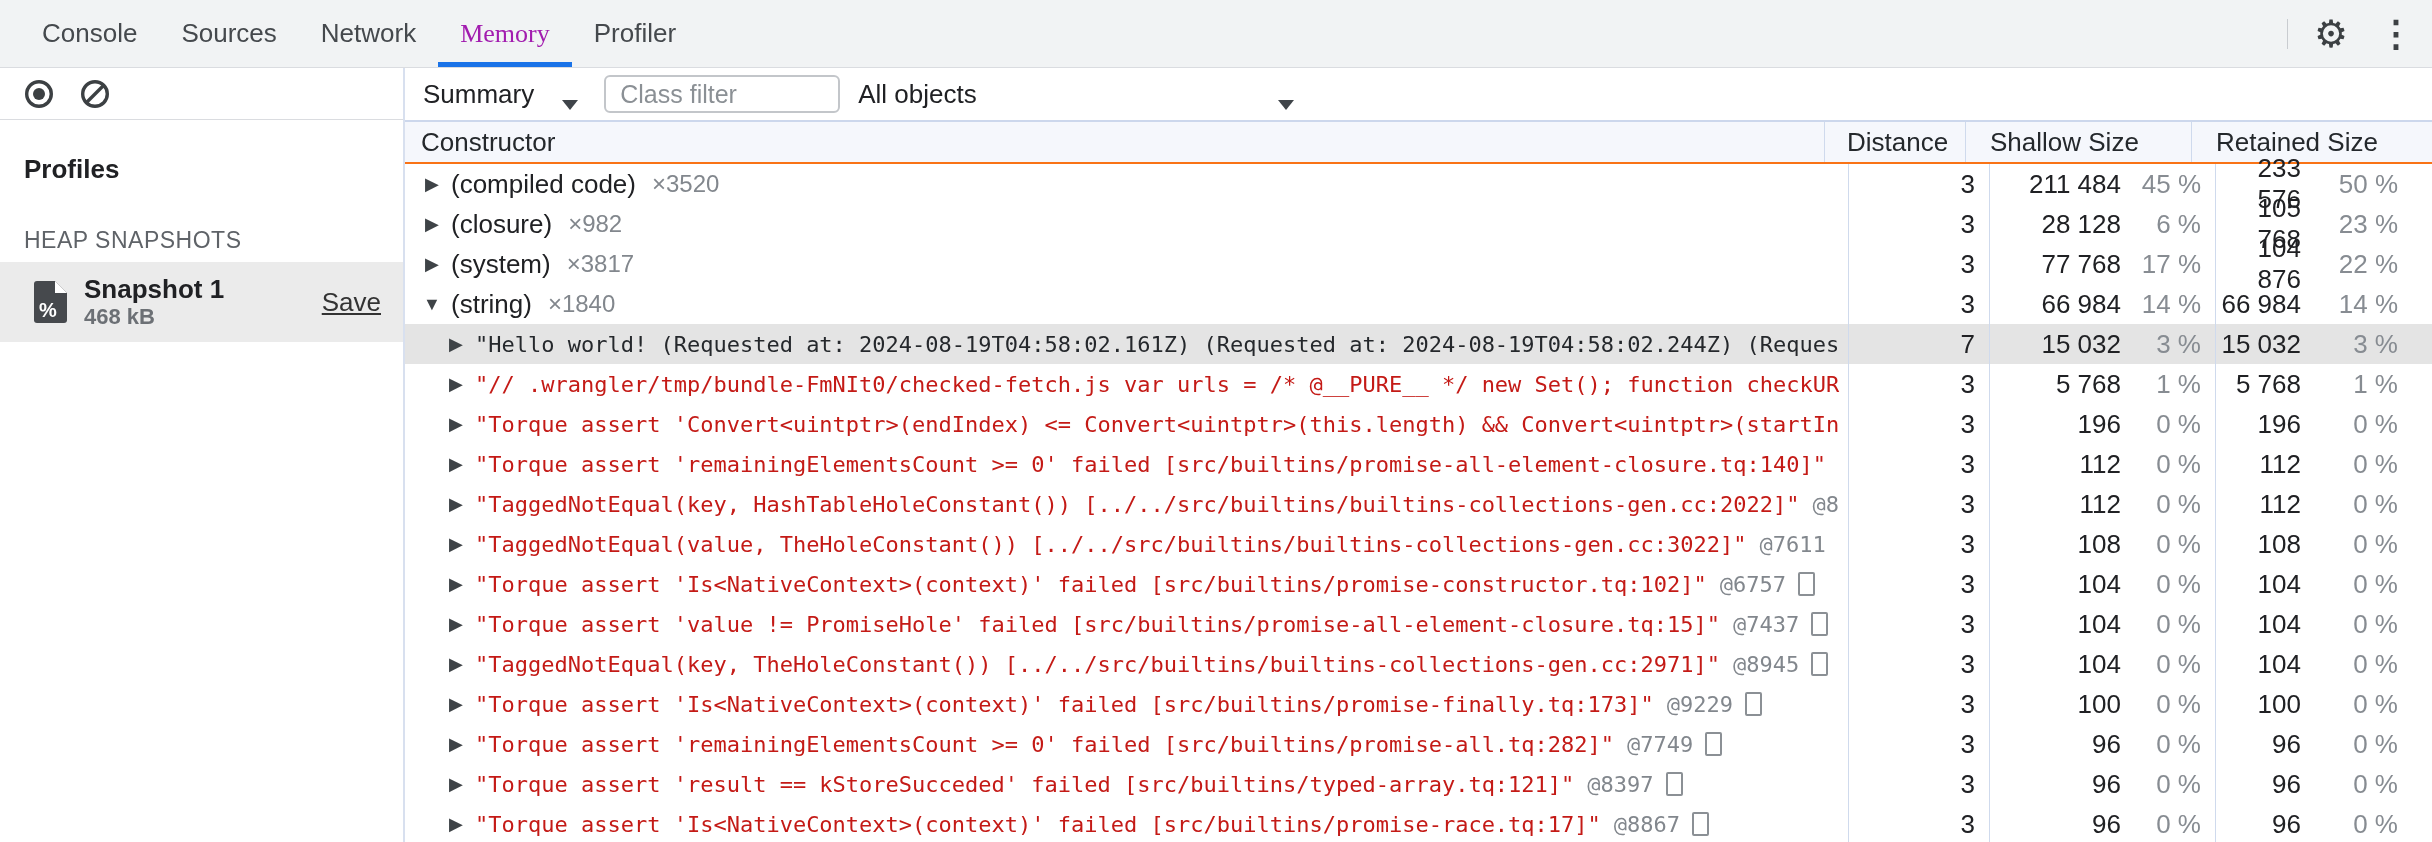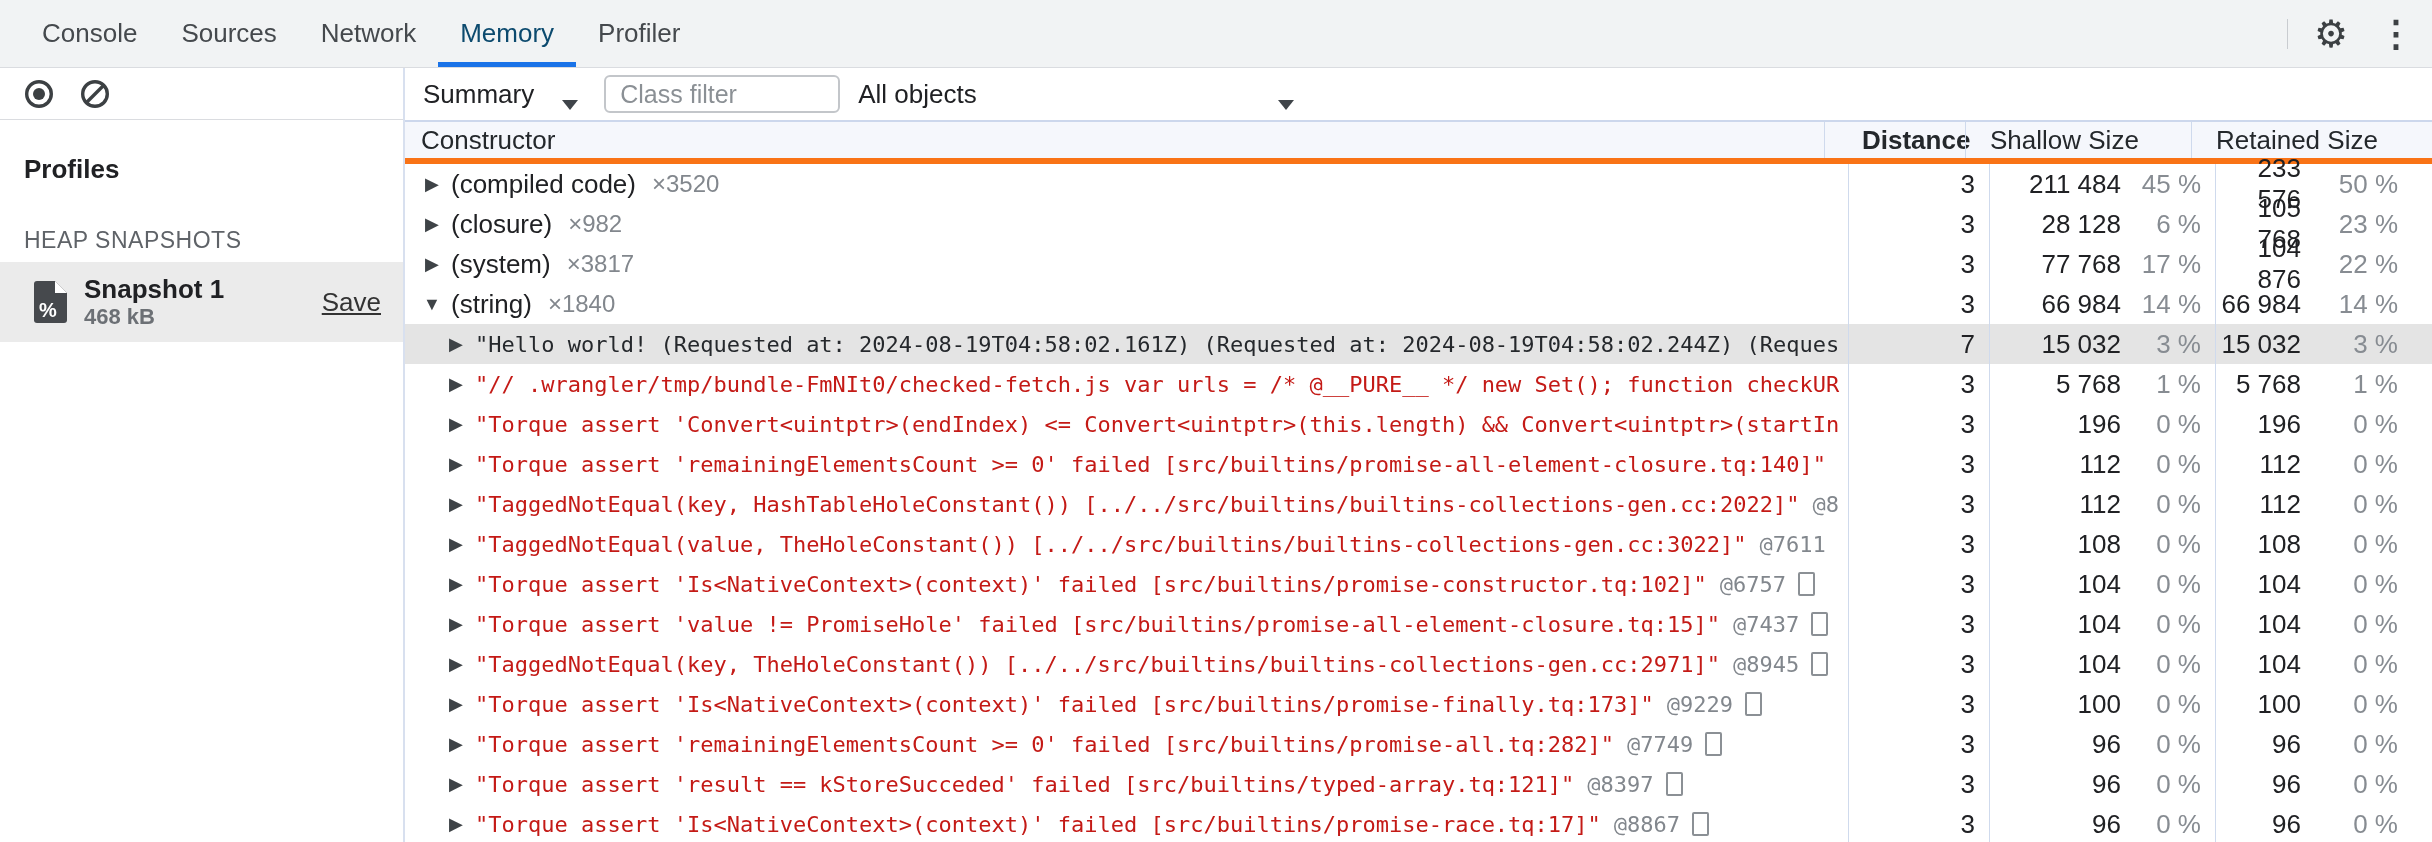--- a/index.html
+++ b/index.html
@@ -4,21 +4,21 @@
 <style>
   * { margin:0; padding:0; box-sizing:border-box; }
   html,body { width:2432px; height:842px; overflow:hidden; background:#fff;
               font-family:"Liberation Sans", sans-serif; }
 
   
   .tabbar { height:68px; background:#f1f3f4; display:flex; align-items:stretch;
             border-bottom:1px solid #dadce0; padding-left:20px; }
   .tab { display:flex; align-items:center; padding:0 22px; font-size:26px;
          color:#45494d; position:relative; cursor:default; }
-  .tab.active { color:#0c4a6e; }
+  .tab.active { color:#a21caf;font-family:Liberation Serif, serif; }
   .tab.active::after { content:""; position:absolute; left:0; right:0; bottom:0;
          height:5px; background:#1a73e8; }
   .tabbar-right { margin-left:auto; display:flex; align-items:center; padding-right:18px; }
   .vdivider { width:1px; height:30px; background:#c9ccd0; margin-right:26px; }
   .gear { font-size:38px; color:#3c4043; margin-right:30px; line-height:1; }
   .kebab { font-size:36px; color:#3c4043; line-height:1; font-weight:bold; }
 
   
   .content { display:flex; height:786px; }
 
@@ -45,24 +45,24 @@
   .class-filter { margin-left:26px; width:236px; height:38px; border:2px solid #c3c6ca; border-radius:6px;
                   font-size:25px; padding:0 14px; color:#202124; outline:none;
                   font-family:"Liberation Sans", sans-serif; }
   .class-filter::placeholder { color:#8b9095; }
   .sel-objects { margin-left:18px; width:444px; padding-right:8px; }
   .sel-objects .arrow-down { margin-left:auto; }
 
   
   .grid { flex:1; display:flex; flex-direction:column; min-width:0; }
   .ghead { height:44px; display:flex; background:#f5f7fc; border-top:2px solid #ccd7ec;
-           border-bottom:6px solid #f97316; }
+           border-bottom:2px solid #f97316; }
   .hc { display:flex; align-items:center; font-size:26px; color:#24282c; height:100%; }
   .hc-cons { flex:1; padding-left:16px; min-width:0; }
-  .hc-dist { width:141px; padding-left:37px; border-left:1px solid #cfdaed;font-weight:bold; }
+  .hc-dist { width:141px; padding-left:22px; border-left:1px solid #cfdaed; }
   .hc-shal { width:226px; padding-left:24px; border-left:1px solid #cfdaed;text-align:center; }
   .hc-ret  { width:241px; padding-left:24px; border-left:1px solid #cfdaed; }
 
   .gbody { background:#fff; }
   .row { display:flex; height:40px; }
   .row.selected { background:#e4e4e4; }
   .cell { display:flex; align-items:center; height:100%; }
   .c-cons { flex:1; min-width:0; overflow:hidden; white-space:nowrap; }
   .tri { width:22px; flex:0 0 22px; font-size:18px; color:#3e4347; margin-right:8px; text-align:center; }
   .tri.group { margin-left:16px; }

